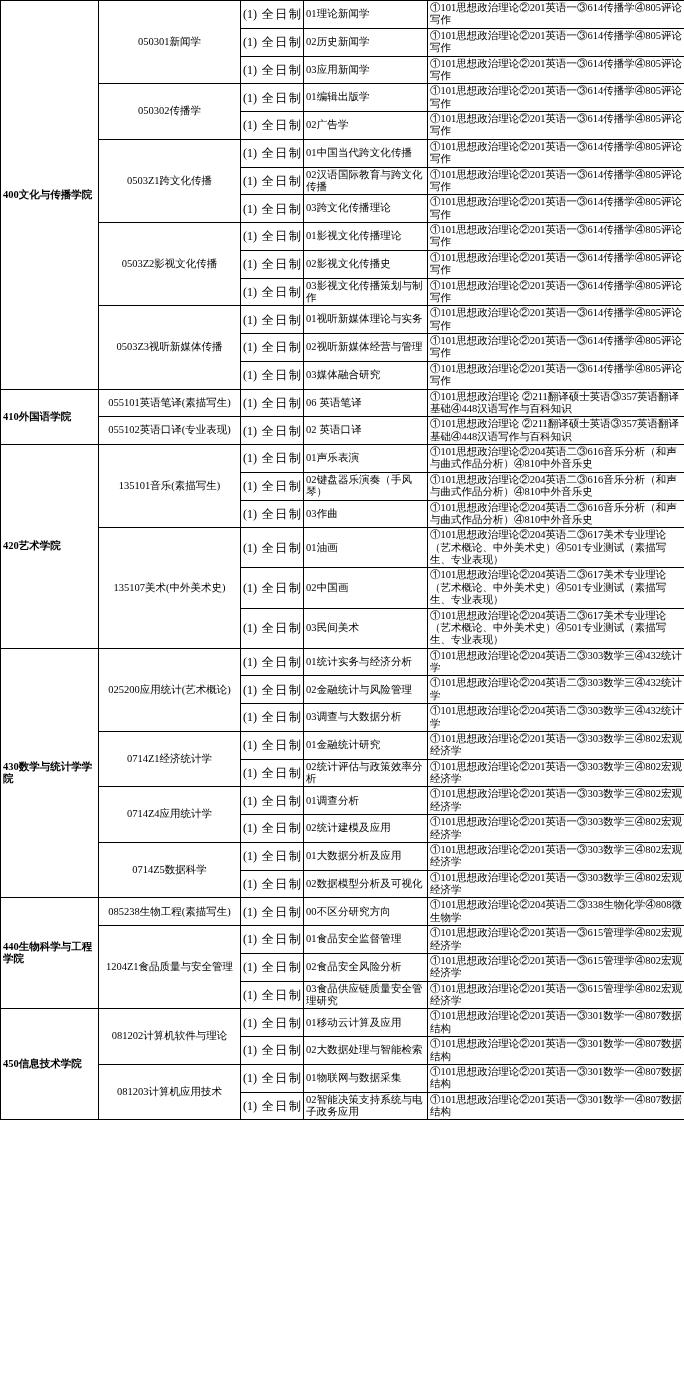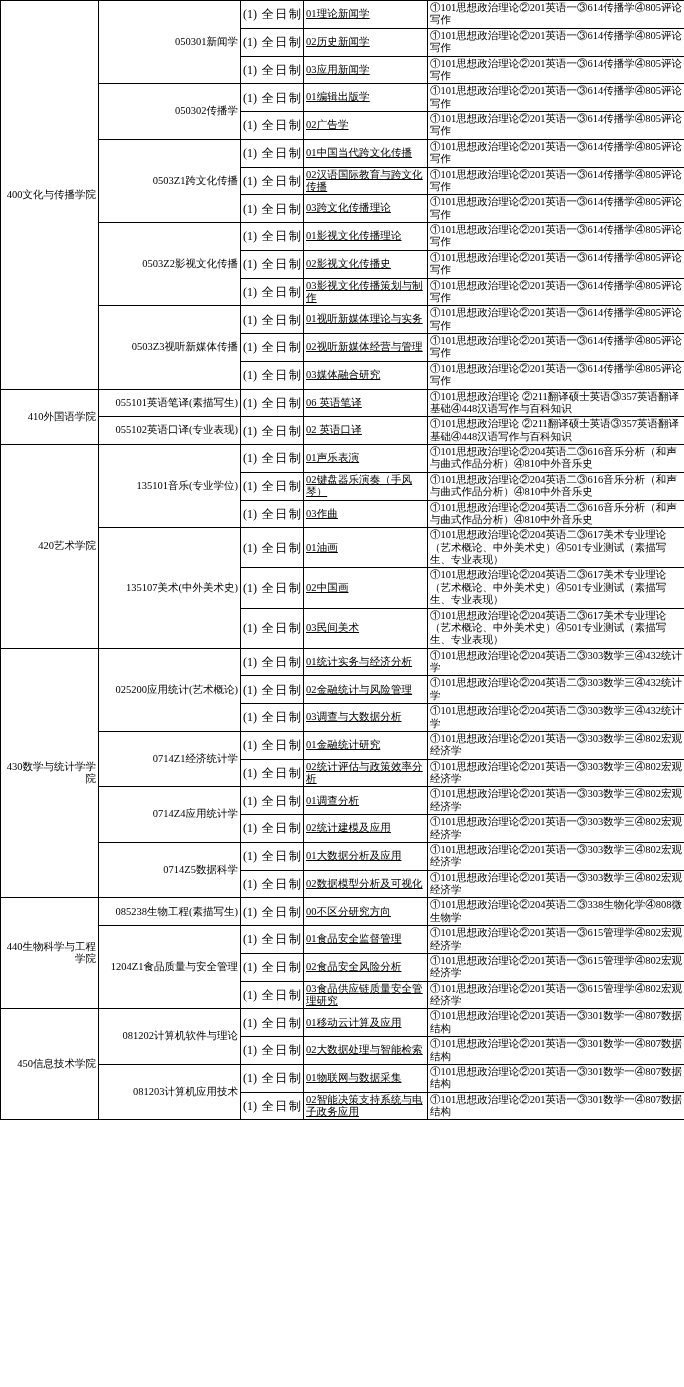--- a/index.html
+++ b/index.html
@@ -27,47 +27,47 @@
     word-break: break-all;
     overflow: hidden;
   }
   col.c-college { width: 98px; }
   col.c-major   { width: 142px; }
   col.c-mode    { width: 63px; }
   col.c-dir     { width: 124px; }
   col.c-exam    { width: 257px; }
 
   td.college {
-    text-align: right;
+    text-align: left;
     vertical-align: middle;
     padding: 2px 4px;
+    font-weight: bold;
   }
   td.major {
-    text-align: right;
+    text-align: center;
     vertical-align: middle;
     padding-left: 3px;
   }
   td.mode {
     vertical-align: middle;
     padding: 1px 3px;
     line-height: 1.12;
   }
   td.mode .mode-inner {
     display: block;
     text-align: justify;
     text-align-last: justify;
     -moz-text-align-last: justify;
     font-size: 12px;
   }
   td.direction {
     text-align: left;
     vertical-align: middle;
     padding-left: 3px;
     letter-spacing: 0.1px;
-    text-decoration: underline;
   }
   td.exam {
     text-align: left;
     vertical-align: middle;
     padding-left: 2px;
     line-height: 1.15;
   }
 </style>
 </head>
 <body>
@@ -197,21 +197,21 @@
       <tr>
         <td class="major" rowspan="1">055102英语口译(专业表现)</td>
         <td class="mode">
           <span class="mode-inner">(1) 全日制</span>
         </td>
         <td class="direction">02 英语口译</td>
         <td class="exam">①101思想政治理论 ②211翻译硕士英语③357英语翻译基础④448汉语写作与百科知识</td>
       </tr>
       <tr>
         <td class="college" rowspan="6">420艺术学院</td>
-        <td class="major" rowspan="3">135101音乐(专业学位)</td>
+        <td class="major" rowspan="3">135101音乐(素描写生)</td>
         <td class="mode">
           <span class="mode-inner">(1) 全日制</span>
         </td>
         <td class="direction">01声乐表演</td>
         <td class="exam">①101思想政治理论②204英语二③616音乐分析（和声与曲式作品分析）④810中外音乐史</td>
       </tr>
       <tr>
         <td class="mode">
           <span class="mode-inner">(1) 全日制</span>
         </td>

